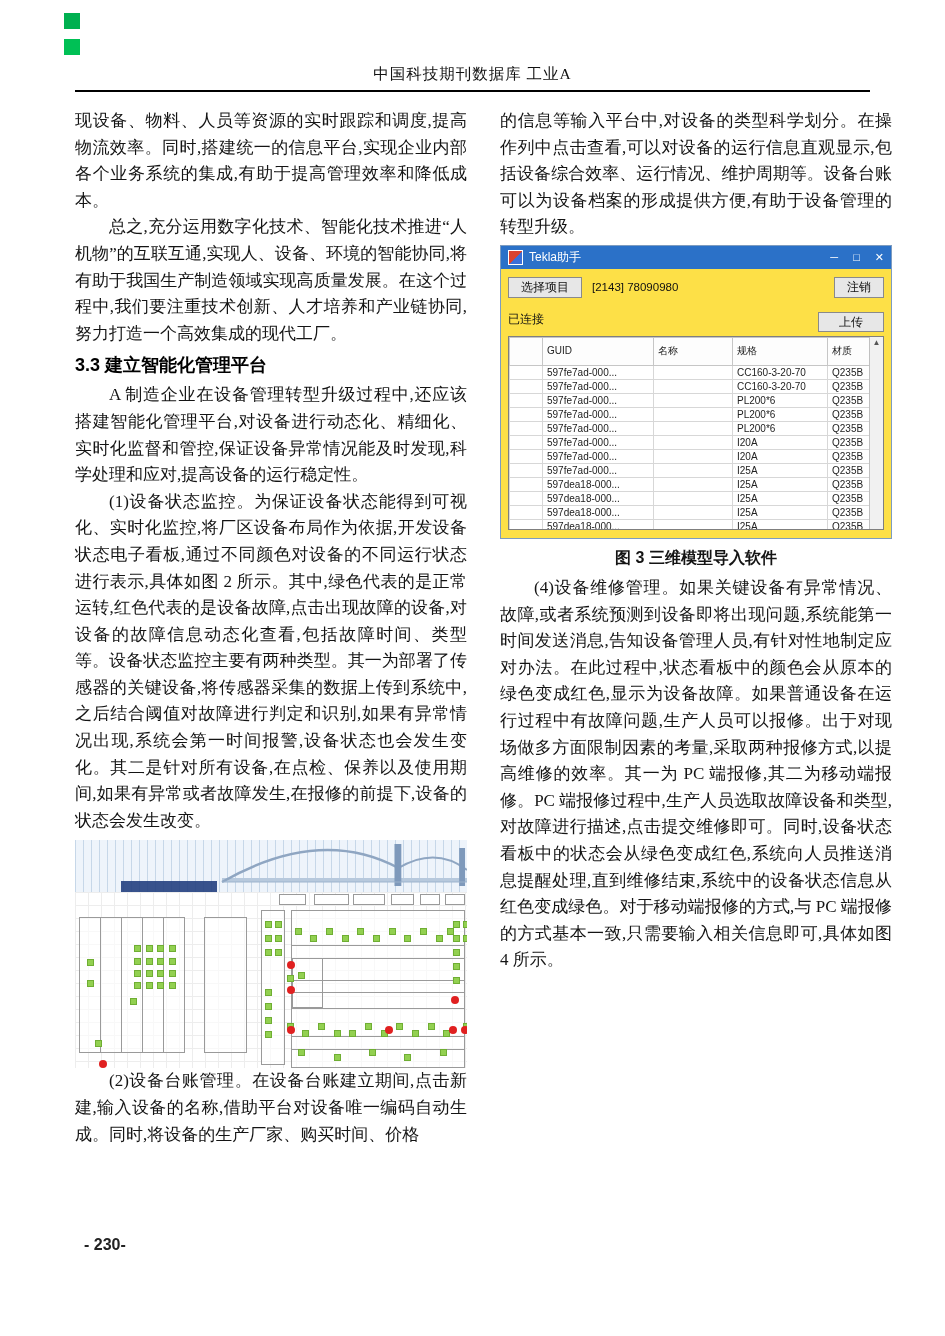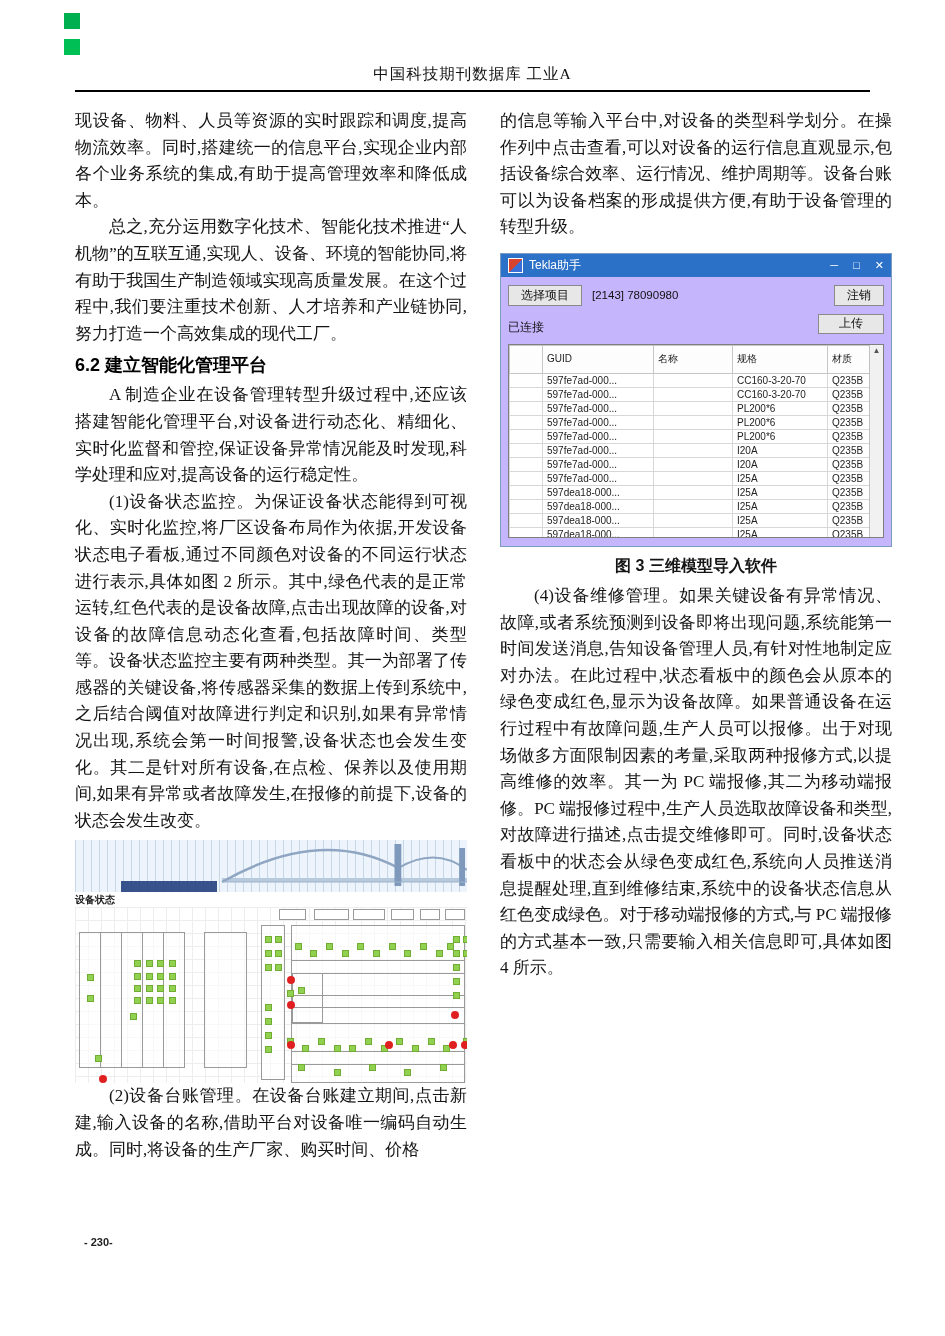--- a/index.html
+++ b/index.html
@@ -5,21 +5,21 @@
   html,body{margin:0;padding:0;}
   body{
     width:945px;height:1336px;position:relative;background:#ffffff;
     font-family:"Liberation Serif", serif;color:#141414;overflow:hidden;
   }
   
   .page-header{position:absolute;top:64px;left:0;width:945px;text-align:center;
     font-size:15.5px;letter-spacing:1px;color:#111;}
   .header-rule{position:absolute;top:90px;left:75px;width:795px;border-top:2px solid #000;}
   .page-number{position:absolute;left:84px;top:1236px;font-family:"Liberation Sans",sans-serif;
-    font-weight:600;font-size:11px;color:#222;}
+    font-weight:600;font-size:16px;color:#222;}
   .annot{position:absolute;width:16px;height:16px;}
   
   .col{position:absolute;top:108px;width:392px;font-size:17px;line-height:26.6px;
     text-align:justify;text-justify:inter-ideograph;}
   .col-left{left:75px;}
   .col-right{left:500px;}
   .col p{margin:0;text-indent:2em;}
   .col p.noindent{text-indent:0;}
   .sec-heading{font-family:"Liberation Sans",sans-serif;font-weight:700;font-size:18px;
     line-height:30px;margin:3px 0 2px 0;color:#000;}
@@ -41,40 +41,40 @@
                      linear-gradient(90deg,#ededed 1px,transparent 1px);
     background-size:13px 13px;overflow:hidden;}
   .bx{position:absolute;border:1px solid #9a9a9a;background:rgba(255,255,255,.6);box-sizing:border-box;}
   .vsplit{background-image:repeating-linear-gradient(90deg,transparent 0 20px,#9a9a9a 20px 21px);}
   .hl{position:absolute;left:0;right:0;border-top:1px solid #9a9a9a;}
   .subbox{position:absolute;border:1px solid #9a9a9a;box-sizing:border-box;}
   .sb{position:absolute;height:6%;top:1%;border:1px solid #9a9a9a;background:#fff;box-sizing:border-box;}
   .gm{position:absolute;width:7px;height:7px;background:#92d050;border:1px solid #6fae33;box-sizing:border-box;}
   .rm{position:absolute;width:8px;height:8px;border-radius:50%;background:#e02020;}
   
-  .f3-window{margin-top:12px;width:100%;height:294px;background:#c4b5fd;border:1px solid #7d9cc0;
+  .f3-window{margin-top:4px;width:100%;height:294px;background:#fde047;border:1px solid #7d9cc0;
     box-sizing:border-box;font-family:"Liberation Sans",sans-serif;}
   .f3-titlebar{height:23px;background:#2b71c8;color:#fff;display:flex;align-items:center;
     padding:0 7px;font-size:12px;}
   .f3-ico{width:13px;height:13px;margin-right:6px;
     background:linear-gradient(135deg,#d84330 0 50%,#3a6fd8 50% 100%);border:1px solid #fff;}
   .f3-title{flex:0 1 auto;}
   .f3-ctrls{margin-left:auto;display:flex;gap:15px;font-size:11px;}
   .f3-ctrls span{cursor:default;}
   .f3-body{padding:5px 7px 0 7px;}
   .f3-row1{display:flex;align-items:center;}
   .f3-btn{background:#e7e7e7;border:1px solid #8a8a8a;font-size:12px;height:21px;
     padding:0 12px;color:#111;font-family:"Liberation Sans",sans-serif;}
   .f3-pid{font-size:11.5px;margin-left:10px;color:#111;}
   .f3-right{margin-left:auto;}
   .f3-tabs{margin-top:6px;height:19px;border-bottom:1px solid #a9a9a9;}
   .f3-tab{display:inline-block;font-size:10.5px;padding:2px 8px 2px 8px;border:1px solid #a9a9a9;
     border-bottom:none;background:#e9e9e9;margin-right:2px;color:#222;}
   .f3-tab.active{background:#f8f8f8;position:relative;top:1px;}
-  .f3-statusrow{display:flex;align-items:flex-start;margin:5px 0 4px 0;gap:40px;}
+  .f3-statusrow{display:flex;align-items:flex-end;margin:5px 0 4px 0;gap:40px;}
   .f3-status{font-size:12px;color:#111;}
   .f3-upload{margin-left:auto;width:66px;text-align:center;height:20px;padding:0;}
   .f3-tablewrap{position:relative;height:192px;border:1px solid #7f7f7f;background:#fff;overflow:hidden;}
   table.f3t{border-collapse:collapse;width:calc(100% - 14px);table-layout:fixed;font-size:10px;color:#222;}
   table.f3t th{border:1px solid #c6c6c6;font-weight:400;text-align:left;padding:0 4px;height:16px;
     background:#fdfdfd;white-space:nowrap;overflow:hidden;}
   table.f3t td{border:1px solid #d7d7d7;padding:0 4px;height:13px;line-height:13px;
     white-space:nowrap;overflow:hidden;}
   table.f3t .sel{width:24px;}
   table.f3t th:nth-child(2),table.f3t td:nth-child(2){width:102px;}
@@ -90,37 +90,36 @@
 
 <div class="annot" style="left:64px;top:13px;background:#00b050;"></div>
 <div class="annot" style="left:64px;top:39px;background:#00c055;"></div>
 
 <div class="page-header">中国科技期刊数据库 工业A</div>
 <div class="header-rule"></div>
 
 <div class="col col-left">
   <p class="noindent">现设备、物料、人员等资源的实时跟踪和调度,提高物流效率。同时,搭建统一的信息平台,实现企业内部各个业务系统的集成,有助于提高管理效率和降低成本。</p>
   <p>总之,充分运用数字化技术、智能化技术推进“人机物”的互联互通,实现人、设备、环境的智能协同,将有助于我国生产制造领域实现高质量发展。在这个过程中,我们要注重技术创新、人才培养和产业链协同,努力打造一个高效集成的现代工厂。</p>
-  <div class="sec-heading">6.2 建立智能化管理平台</div>
+  <div class="sec-heading">3.3 建立智能化管理平台</div>
   <p>A 制造企业在设备管理转型升级过程中,还应该搭建智能化管理平台,对设备进行动态化、精细化、实时化监督和管控,保证设备异常情况能及时发现,科学处理和应对,提高设备的运行稳定性。</p>
   <p>(1)设备状态监控。为保证设备状态能得到可视化、实时化监控,将厂区设备布局作为依据,开发设备状态电子看板,通过不同颜色对设备的不同运行状态进行表示,具体如图 2 所示。其中,绿色代表的是正常运转,红色代表的是设备故障,点击出现故障的设备,对设备的故障信息动态化查看,包括故障时间、类型等。设备状态监控主要有两种类型。其一为部署了传感器的关键设备,将传感器采集的数据上传到系统中,之后结合阈值对故障进行判定和识别,如果有异常情况出现,系统会第一时间报警,设备状态也会发生变化。其二是针对所有设备,在点检、保养以及使用期间,如果有异常或者故障发生,在报修的前提下,设备的状态会发生改变。</p>
 
   <div class="fig2">
     <div class="f2-banner">
       <svg viewBox="0 0 400 52" preserveAspectRatio="none">
         <rect x="150" y="38" width="250" height="4" fill="#b7c9dd"></rect>
         <path d="M150,42 Q250,-14 330,28" stroke="#8fa6c2" fill="none" stroke-width="2.5"></path>
         <path d="M330,28 Q368,6 400,30" stroke="#8fa6c2" fill="none" stroke-width="2"></path>
         <rect x="326" y="4" width="7" height="42" fill="#7e99bb"></rect>
         <rect x="392" y="8" width="6" height="38" fill="#7e99bb"></rect>
         <path d="M150,42 L400,42" stroke="#9db3cc" stroke-width="1"></path>
       </svg>
       <div class="f2-towerbit"></div>
     </div>
-    <div class="f2-label">设备状态</div>
     <div class="f2-plan">
 
       <div class="bx vsplit" style="left:1%;top:14%;width:27%;height:77%;"></div>
       <div class="bx" style="left:33%;top:14%;width:11%;height:77%;"></div>
       <div class="bx" style="left:47.5%;top:10%;width:6%;height:88%;"></div>
       <div class="bx" style="left:55%;top:10%;width:44.5%;height:90%;">
         <i class="hl" style="top:22%;"></i>
         <i class="hl" style="top:30%;"></i>
         <i class="hl" style="top:44%;"></i>
         <i class="hl" style="top:52%;"></i>

